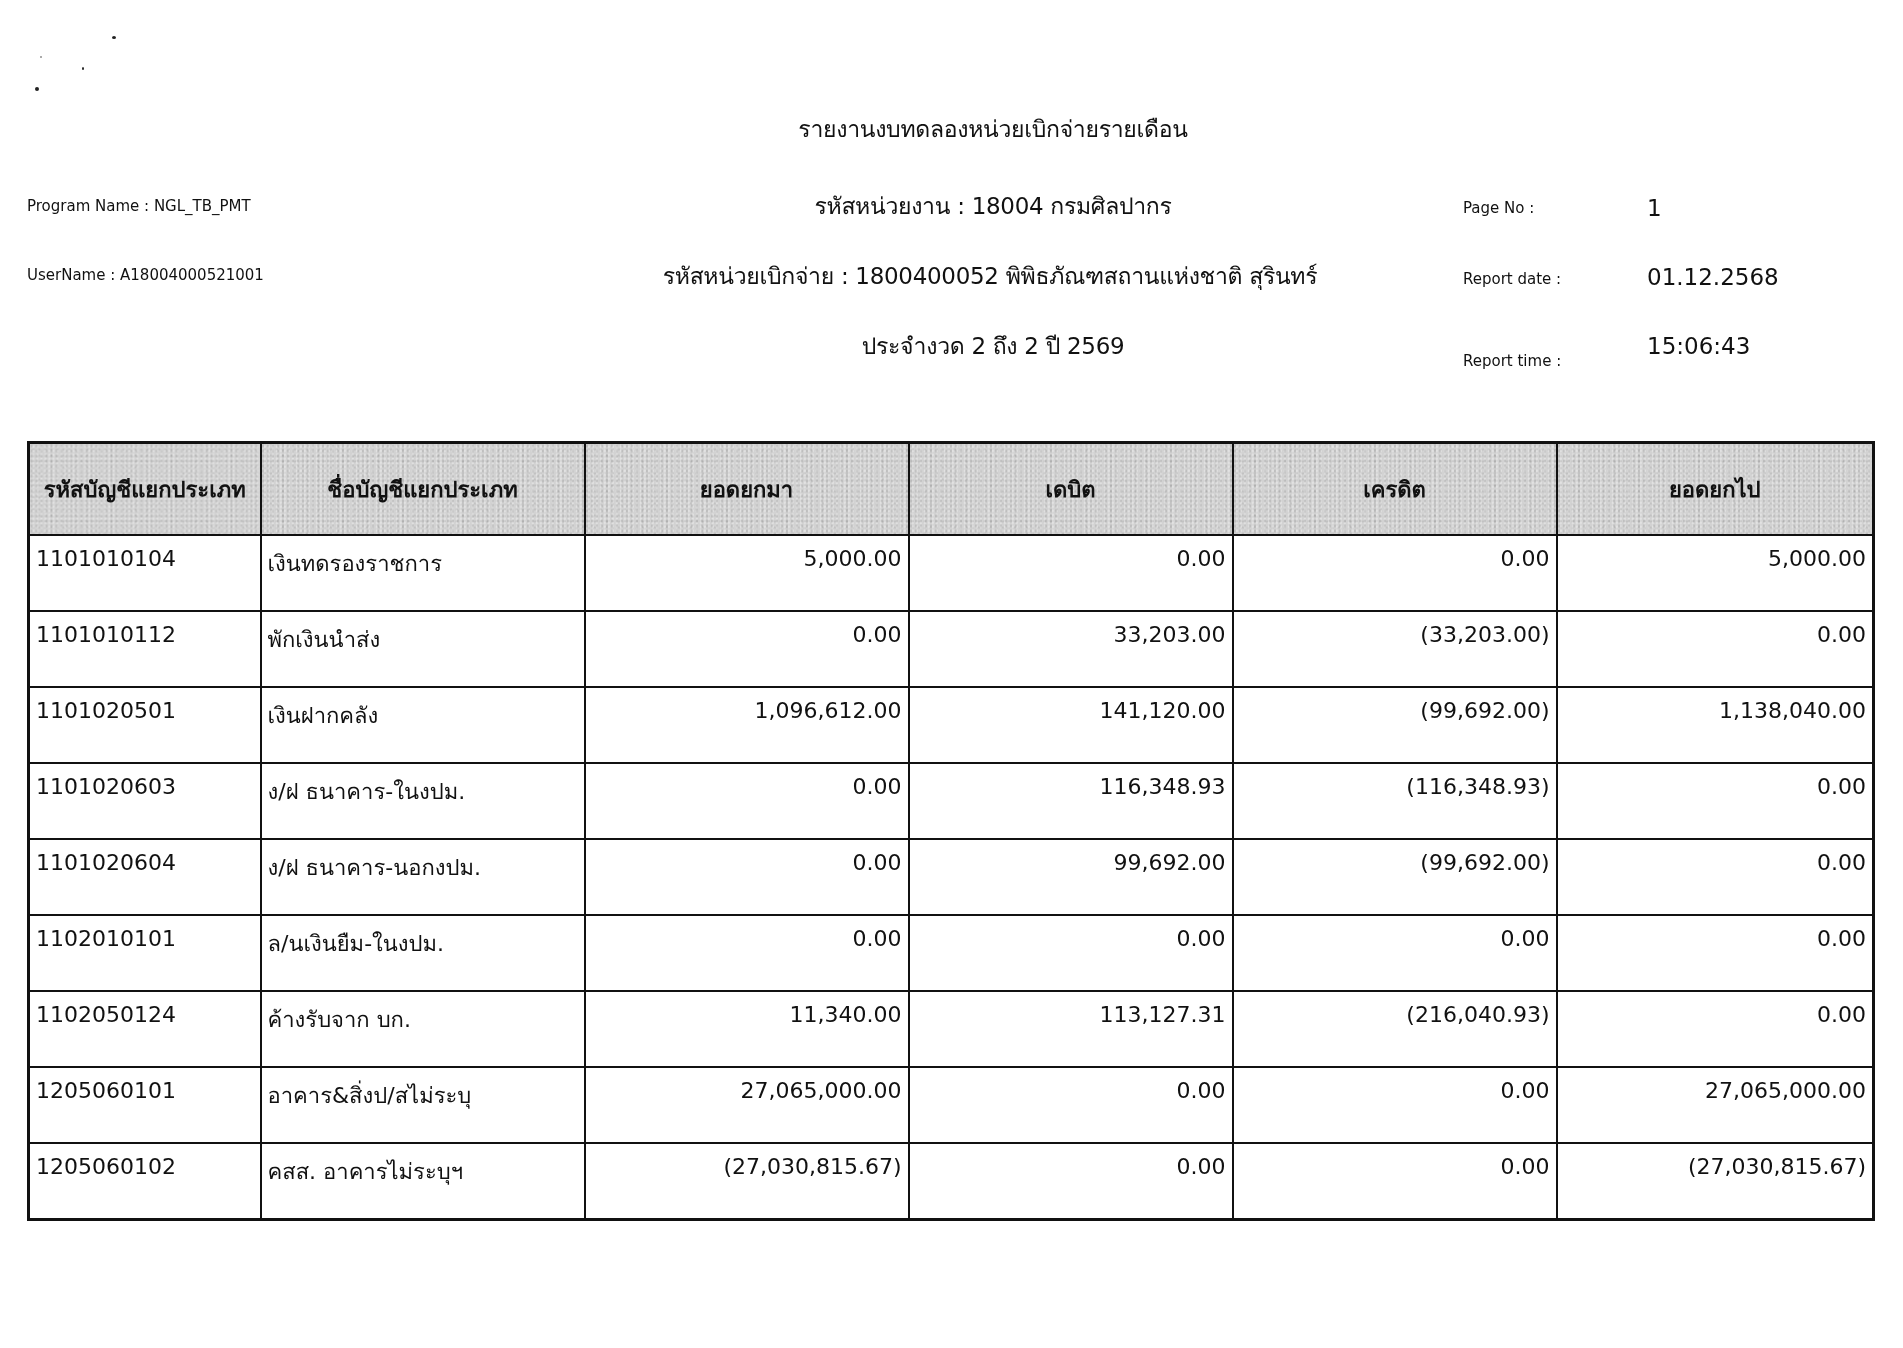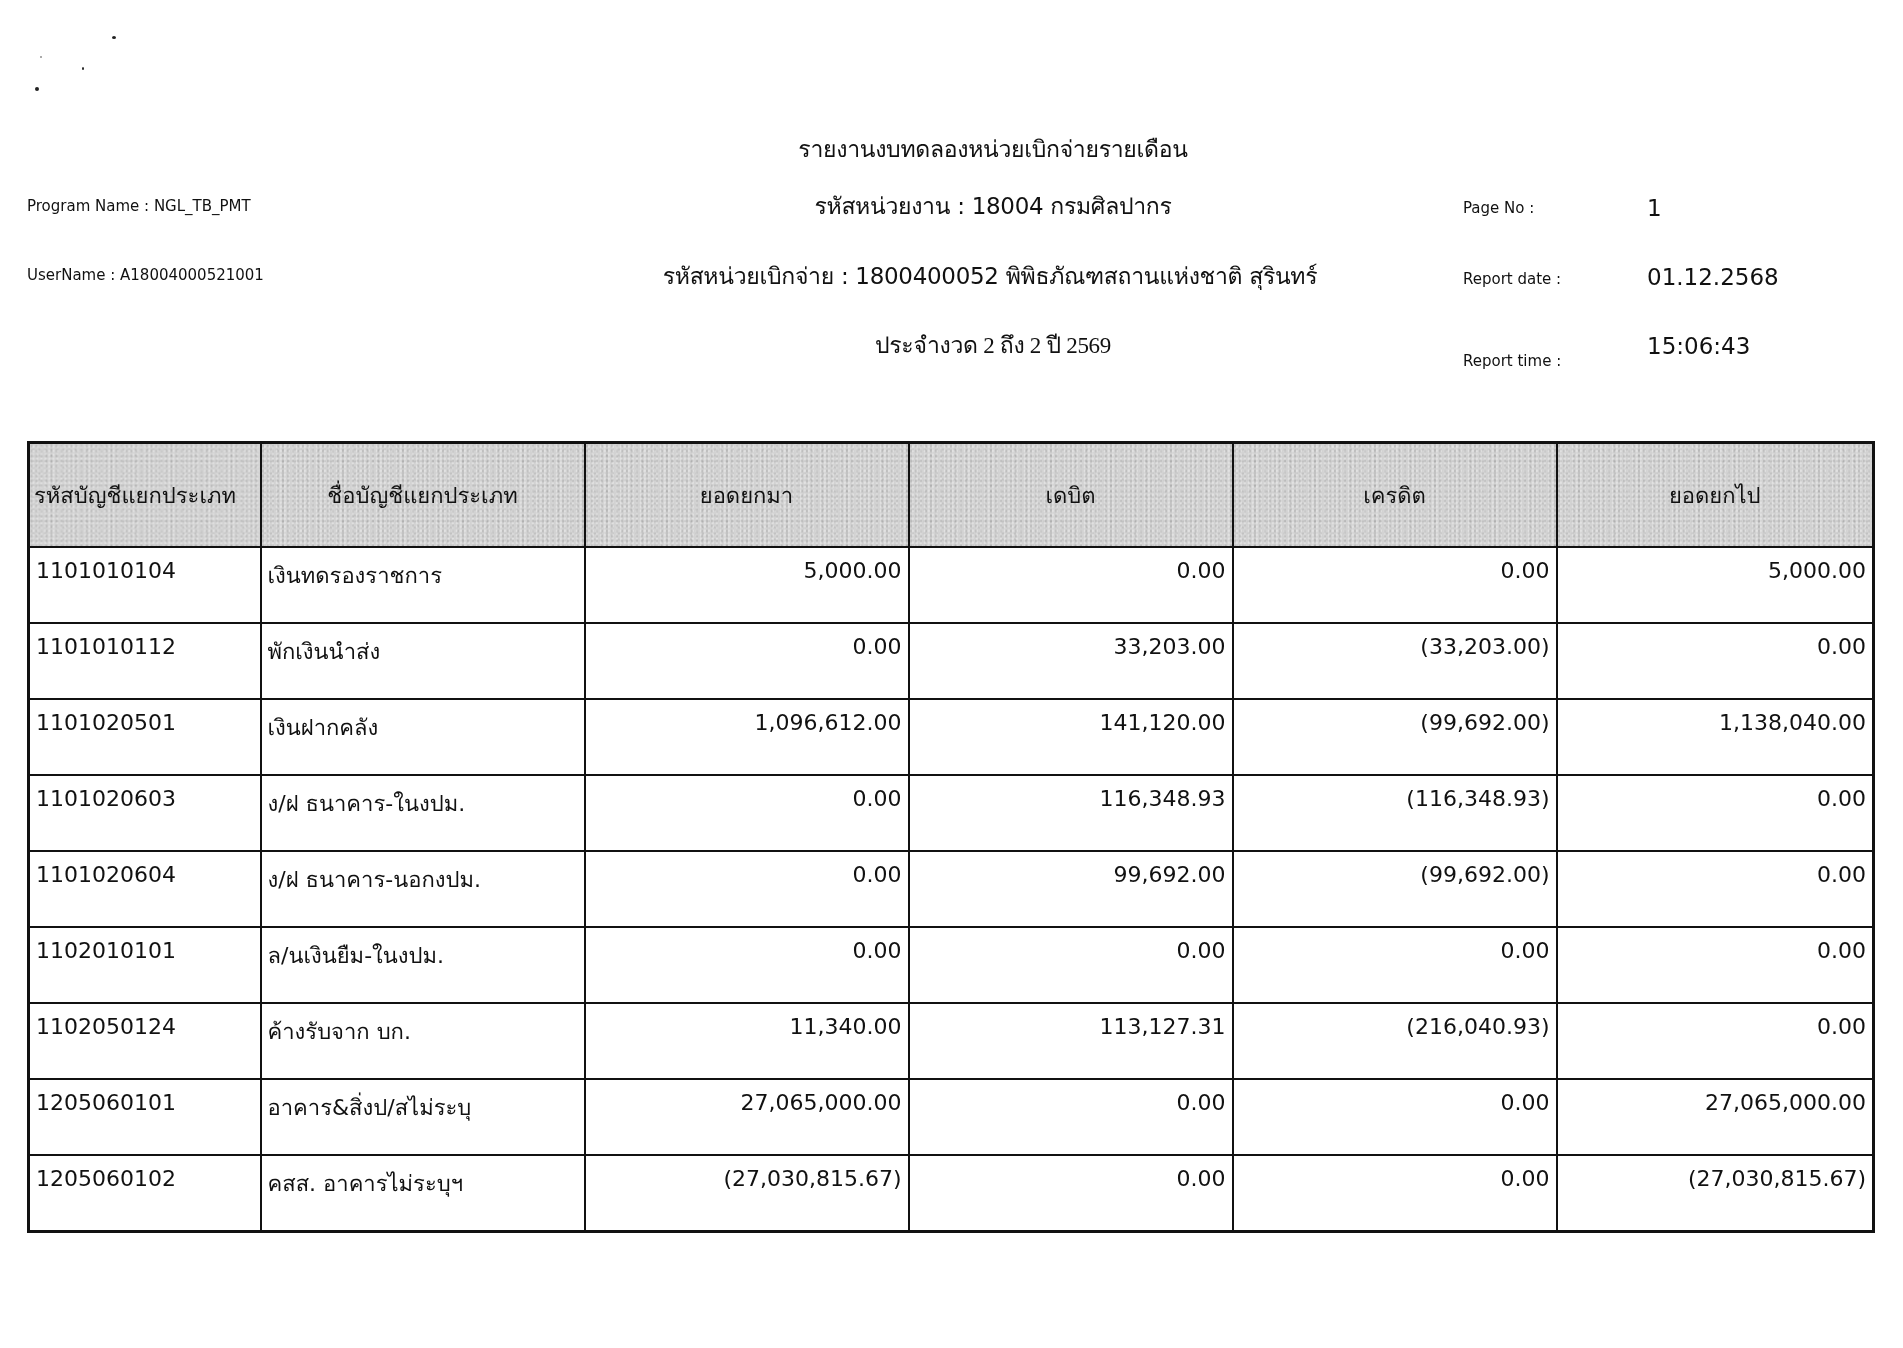--- a/index.html
+++ b/index.html
@@ -53,53 +53,54 @@
     border: 3px solid #111;
   }
   table.tb th, table.tb td {
     border: 2px solid #111;
     font-size: 22px;
     white-space: nowrap;
     overflow: hidden;
   }
   table.tb th {
     height: 88px;
-    font-weight: normal;
+    font-weight: bold;
+    text-align: center;
     vertical-align: middle;
     background-color: #d2d2d2;
     background-image:
       radial-gradient(circle at 20% 30%, rgba(0,0,0,0.10) 1px, transparent 1.5px),
       radial-gradient(circle at 70% 60%, rgba(255,255,255,0.35) 1px, transparent 1.5px),
       radial-gradient(circle at 45% 85%, rgba(0,0,0,0.08) 1px, transparent 1.5px);
     background-size: 5px 5px, 4px 4px, 6px 6px;
-    padding: 7px 4px;
+    padding: 1px 4px;
   }
   table.tb td {
     height: 64px;
     vertical-align: top;
     padding: 10px 6px 0 6px;
     background: #fff;
   }
   td.code { text-align: left; padding-left: 8px; }
   td.name { text-align: left; padding-left: 8px; }
   td.num  { text-align: right; padding-right: 6px; }
   th.hcode { text-align: left; padding-left: 6px; font-size: 21px; }
 </style>
 </head>
 <body>
 
 <div class="speck" style="left:112px;top:36px;width:4px;height:3px;"></div>
 <div class="speck" style="left:40px;top:56px;width:2px;height:2px;opacity:.5;"></div>
 <div class="speck" style="left:82px;top:67px;width:2px;height:3px;"></div>
 <div class="speck" style="left:35px;top:87px;width:4px;height:4px;"></div>
 
-<div class="hdr-text center" style="left:993px;top:134px;">รายงานงบทดลองหน่วยเบิกจ่ายรายเดือน</div>
+<div class="hdr-text center" style="left:993px;top:114px;">รายงานงบทดลองหน่วยเบิกจ่ายรายเดือน</div>
 <div class="hdr-text center" style="left:993px;top:191px;">รหัสหน่วยงาน : 18004 กรมศิลปากร</div>
 <div class="hdr-text center" style="left:990px;top:261px;">รหัสหน่วยเบิกจ่าย : 1800400052 พิพิธภัณฑสถานแห่งชาติ สุรินทร์</div>
-<div class="hdr-text center" style="left:993px;top:331px;font-family:Liberation Serif, serif;">ประจำงวด 2 ถึง 2 ปี 2569</div>
+<div class="hdr-text center" style="left:993px;top:331px;">ประจำงวด 2 ถึง 2 ปี 2569</div>
 
 <div class="meta-label" style="left:27px;top:191px;">Program Name : NGL_TB_PMT</div>
 <div class="meta-label" style="left:27px;top:260px;">UserName : A18004000521001</div>
 
 <div class="meta-label" style="left:1463px;top:193px;">Page No :</div>
 <div class="meta-value" style="left:1647px;top:193px;">1</div>
 <div class="meta-label" style="left:1463px;top:264px;">Report date :</div>
 <div class="meta-value" style="left:1647px;top:262px;">01.12.2568</div>
 <div class="meta-label" style="left:1463px;top:346px;">Report time :</div>
 <div class="meta-value" style="left:1647px;top:331px;">15:06:43</div>

